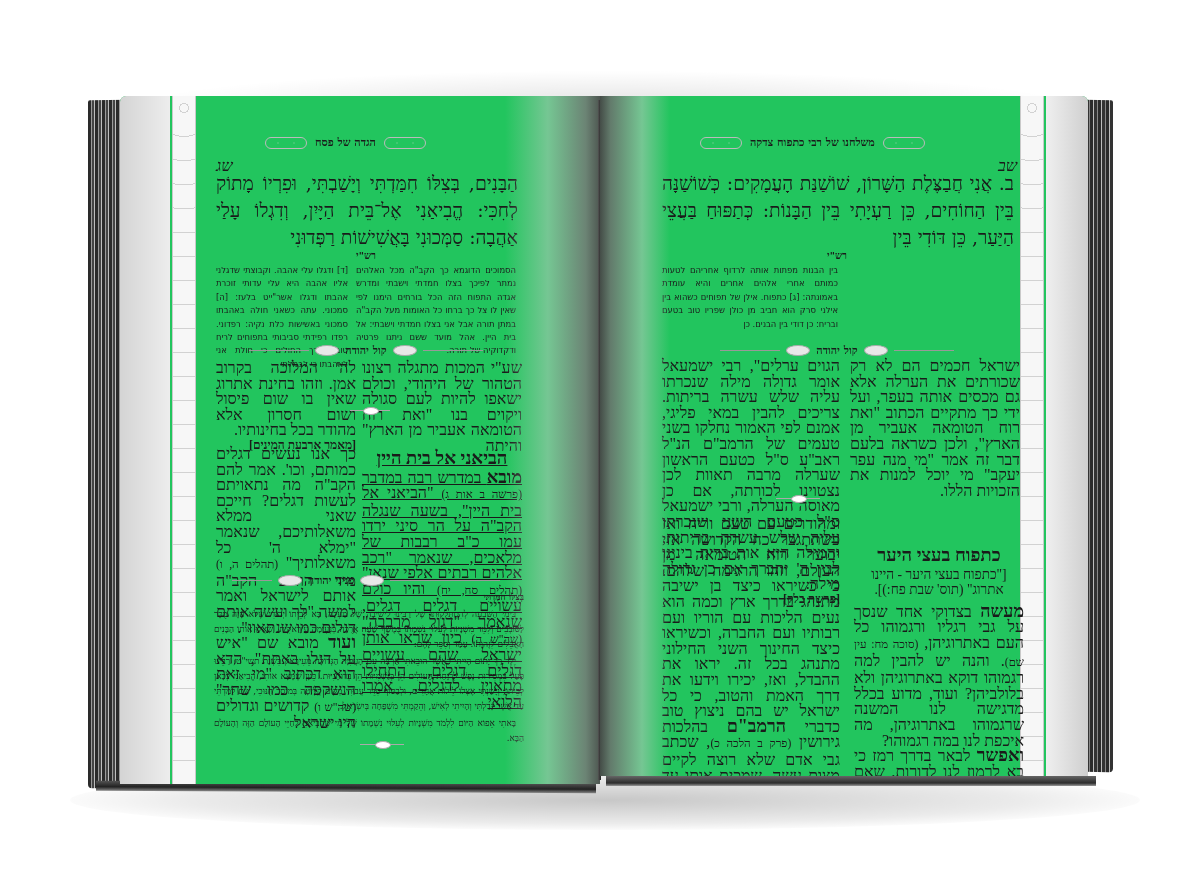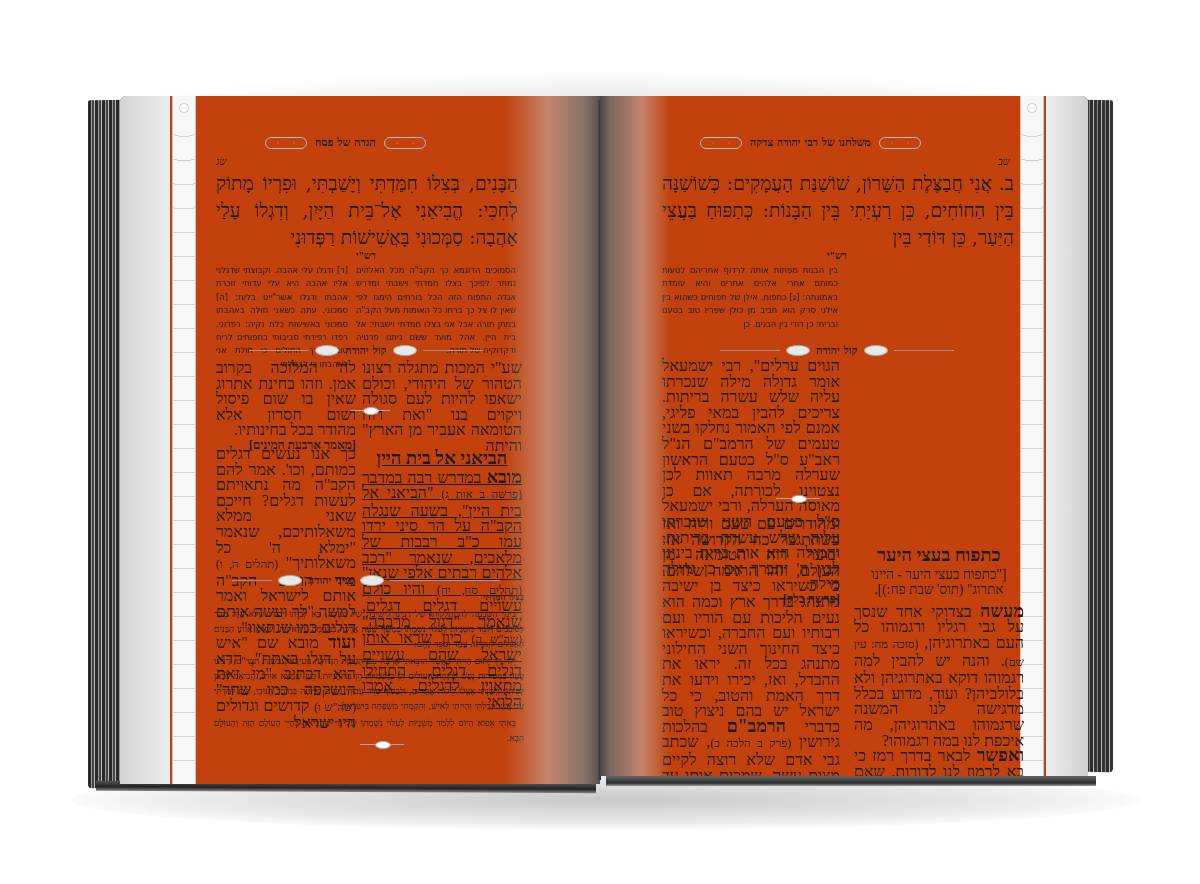--- a/index.html
+++ b/index.html
@@ -5,38 +5,38 @@
   html,body{margin:0;padding:0;}
   body{width:1200px;height:884px;background:#ffffff;position:relative;overflow:hidden;font-family:"DejaVu Serif",serif;color:#1a1a1a;}
   .scene{position:absolute;left:0;top:0;width:1200px;height:884px;}
   .floor-shadow{position:absolute;left:70px;top:770px;width:1070px;height:60px;border-radius:50%;background:radial-gradient(ellipse at center,rgba(0,0,0,0.22) 0%,rgba(0,0,0,0.08) 55%,rgba(0,0,0,0) 75%);}
   
   .stack-left{position:absolute;left:88px;top:100px;width:40px;height:688px;background:repeating-linear-gradient(90deg,#2a2a2a 0px,#2a2a2a 3px,#9a9a9a 3px,#9a9a9a 4px,#444 4px,#444 6px,#bdbdbd 6px,#bdbdbd 7px);transform:skewY(-1deg);border-radius:2px 0 0 4px;}
   .stack-right{position:absolute;left:1085px;top:100px;width:28px;height:672px;background:repeating-linear-gradient(90deg,#bdbdbd 0px,#bdbdbd 1px,#333 1px,#333 4px,#888 4px,#888 5px,#2b2b2b 5px,#2b2b2b 8px);transform:skewY(1deg);border-radius:0 2px 4px 0;}
   .bottom-edge-left{position:absolute;left:96px;top:782px;width:500px;height:10px;background:linear-gradient(180deg,#555 0%,#222 60%,#888 100%);transform:skewY(0.3deg);}
   .bottom-edge-right{position:absolute;left:606px;top:776px;width:490px;height:10px;background:linear-gradient(180deg,#666 0%,#2c2c2c 70%,#999 100%);}
   
-  .page{position:absolute;background:#c2410c;overflow:hidden;}
+  .page{position:absolute;background:#22c55e;overflow:hidden;}
   .page-left{left:120px;top:96px;width:480px;height:688px;border-top-left-radius:6px;}
   .page-right{left:600px;top:96px;width:488px;height:680px;border-top-right-radius:6px;}
   .page-left::after{content:"";position:absolute;right:0;top:0;width:95px;height:100%;background:linear-gradient(90deg,rgba(255,255,255,0) 0%,rgba(200,200,200,0.5) 45%,rgba(120,120,120,0.85) 85%,rgba(80,80,80,0.95) 100%);pointer-events:none;}
   .page-right::before{content:"";position:absolute;left:0;top:0;width:70px;height:100%;background:linear-gradient(270deg,rgba(255,255,255,0) 0%,rgba(200,200,200,0.5) 40%,rgba(110,110,110,0.85) 85%,rgba(70,70,70,0.95) 100%);pointer-events:none;z-index:2;}
   .page-curve-top{position:absolute;left:120px;top:70px;width:968px;height:40px;background:radial-gradient(ellipse at 50% 100%,rgba(0,0,0,0.12),rgba(0,0,0,0) 70%);}
   .spine-line{position:absolute;left:598px;top:100px;width:3px;height:680px;background:linear-gradient(90deg,#555,#222);}
   
   .margin-grey-l{position:absolute;left:0;top:0;width:50px;height:100%;background:linear-gradient(90deg,#d4d4d4,#ededed);}
   .margin-grey-r{position:absolute;right:0;top:0;width:42px;height:100%;background:linear-gradient(270deg,#cfcfcf,#efefef);}
   .frame{position:absolute;top:0;width:22px;height:100%;border-left:1px solid #c9c9c9;border-right:1px solid #c9c9c9;background:
       repeating-radial-gradient(circle at 50% 12px,rgba(0,0,0,0) 0,rgba(0,0,0,0) 4px,#d2d2d2 4px,#d2d2d2 5px,rgba(0,0,0,0) 5px,rgba(0,0,0,0) 24px),#f7f7f7;}
   .frame-l{left:52px;}
   .frame-r{right:44px;}
   
   .running-head{position:absolute;top:40px;display:flex;align-items:center;gap:8px;font-size:11px;font-weight:bold;direction:rtl;}
   .flourish{display:inline-block;width:40px;height:10px;border-radius:8px;border:1px solid #bbb;background:radial-gradient(ellipse at 30% 50%,#ddd 0,#ddd 2px,transparent 3px),radial-gradient(ellipse at 70% 50%,#ddd 0,#ddd 2px,transparent 3px);}
-  .pagenum{position:absolute;top:60px;font-size:10px;font-style:italic;}
+  .pagenum{position:absolute;top:60px;font-size:16px;font-style:italic;}
   .verse{position:absolute;direction:rtl;text-align:justify;font-size:19px;line-height:27px;font-family:"DejaVu Serif",serif;}
   .label-center{position:absolute;direction:rtl;font-size:10px;font-weight:bold;text-align:center;}
   .col{position:absolute;direction:rtl;text-align:justify;font-size:8.4px;line-height:13.4px;font-family:"DejaVu Sans",sans-serif;}
   .col.serif{font-family:"Liberation Serif",serif;font-size:16px;line-height:15.6px;}
   .col p{margin:0;}
   .col .b{font-weight:bold;font-size:1.12em;}
   .col .src{font-size:0.72em;}
   .col .cite{font-weight:bold;font-size:0.75em;text-align:right;display:block;}
   .divider-title{position:absolute;direction:rtl;display:flex;align-items:center;justify-content:center;gap:6px;font-size:11px;font-weight:bold;}
   .divider-title .line{width:60px;height:1px;background:#999;}
@@ -115,38 +115,39 @@
   </div>
 
   <div class="spine-line"></div>
 
   <div class="page page-right">
     <div class="margin-grey-r"></div>
     <div class="frame frame-r"></div>
 
     <div class="running-head" style="left:100px;">
       <span class="flourish"></span>
-      <span>משלחנו של רבי יהודה צדקה</span>
+      <span>משלחנו של רבי כתפוח צדקה</span>
       <span class="flourish"></span>
     </div>
     <div class="pagenum" style="left:398px;">שב</div>
 
     <div class="verse" style="left:62px;top:74px;width:352px;">ב. אֲנִי חֲבַצֶּלֶת הַשָּׁרוֹן, שׁוֹשַׁנַּת הָעֲמָקִים: כְּשׁוֹשַׁנָּה בֵּין הַחוֹחִים, כֵּן רַעְיָתִי בֵּין הַבָּנוֹת: כְּתַפּוּחַ בַּעֲצֵי הַיַּעַר, כֵּן דּוֹדִי בֵּין</div>
 
     <div class="label-center" style="left:62px;top:154px;width:350px;">רש"י</div>
     <div class="col" style="left:62px;top:168px;width:176px;">בין הבנות מפתות אותה לרדוף אחריהם לטעות כמותם אחרי אלהים אחרים והיא עומדת באמונתה: [ג] כתפוח. אילן של תפוחים כשהוא בין אילני סרק הוא חביב מן כולן שפריו טוב בטעם ובריח: כן דודי בין הבנים. כן</div>
 
     <div class="divider-title" style="left:62px;top:248px;width:350px;">
       <span class="line"></span>
       <span class="orn"></span>
       <span>קול יהודה</span>
       <span class="orn"></span>
       <span class="line"></span>
     </div>
     <div class="col serif" style="left:250px;top:262px;width:170px;">
+      <p>ישראל חכמים הם לא רק שכורתים את הערלה אלא גם מכסים אותה בעפר, ועל ידי כך מתקיים הכתוב "ואת רוח הטומאה אעביר מן הארץ", ולכן כשראה בלעם דבר זה אמר "מי מנה עפר יעקב" מי יוכל למנות את הזכויות הללו.</p>
     </div>
     <div class="col serif" style="left:62px;top:262px;width:178px;">
       <p>הגוים ערלים", רבי ישמעאל אומר גדולה מילה שנכרתו עליה שלש עשרה בריתות. צריכים להבין במאי פליגי, אמנם לפי האמור נחלקו בשני טעמים של הרמב"ם הנ"ל ראב"ע ס"ל כטעם הראשון שערלה מרבה תאוות לכן נצטוינו לכורתה, אם כן מאוסה הערלה, ורבי ישמעאל ס"ל כטעם השני שנכרתו עליה שלש עשרה בריתות, והמילה היא אות ברית בינינו לבין ה' יתברך אם כן גדולה מילה.</p>
       <span class="cite">[פרשת בלק]</span>
     </div>
     <div class="small-orn" style="left:176px;top:402px;width:44px;"></div>
 
     <div class="col serif" style="left:254px;top:420px;width:170px;margin-top:32px;">
       <span class="section-head">כתפוח בעצי היער</span>
       <p style="text-align:center;font-size:0.85em;">["כתפוח בעצי היער - היינו אתרוג" (תוס' שבת פח:)].</p>

